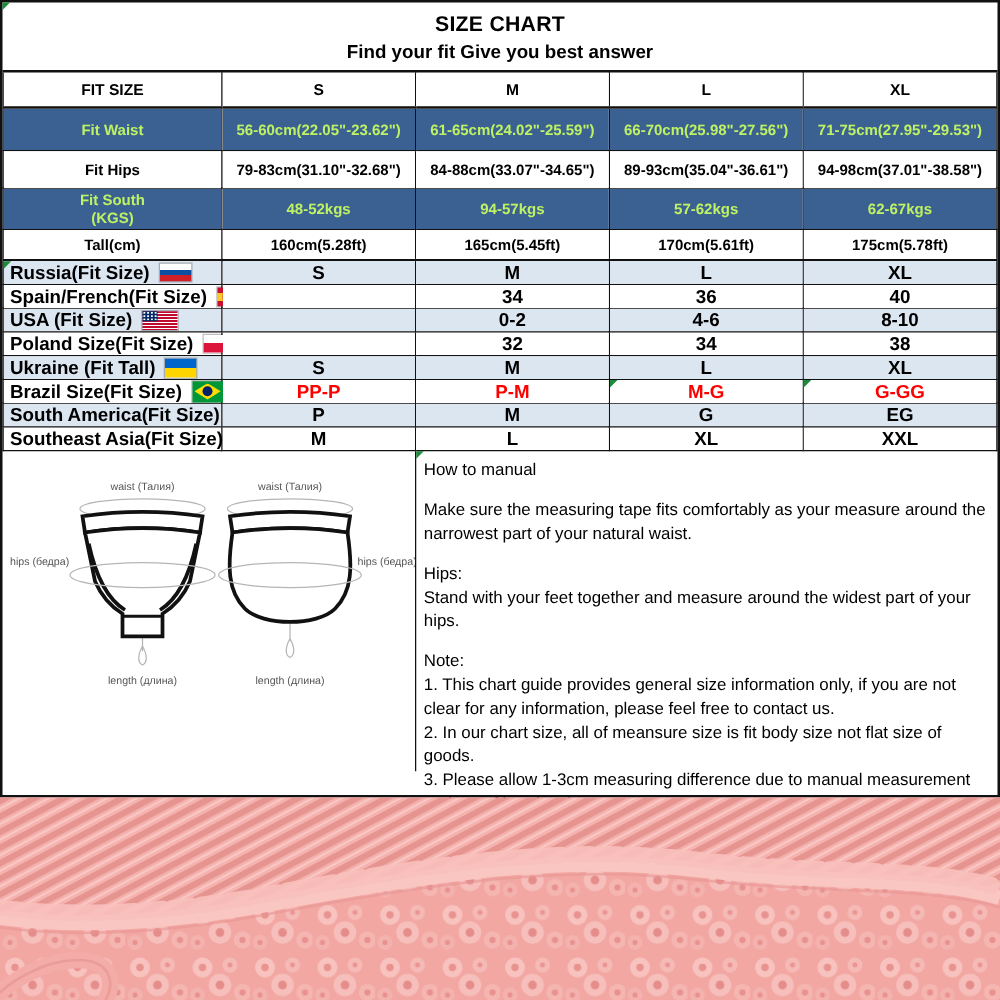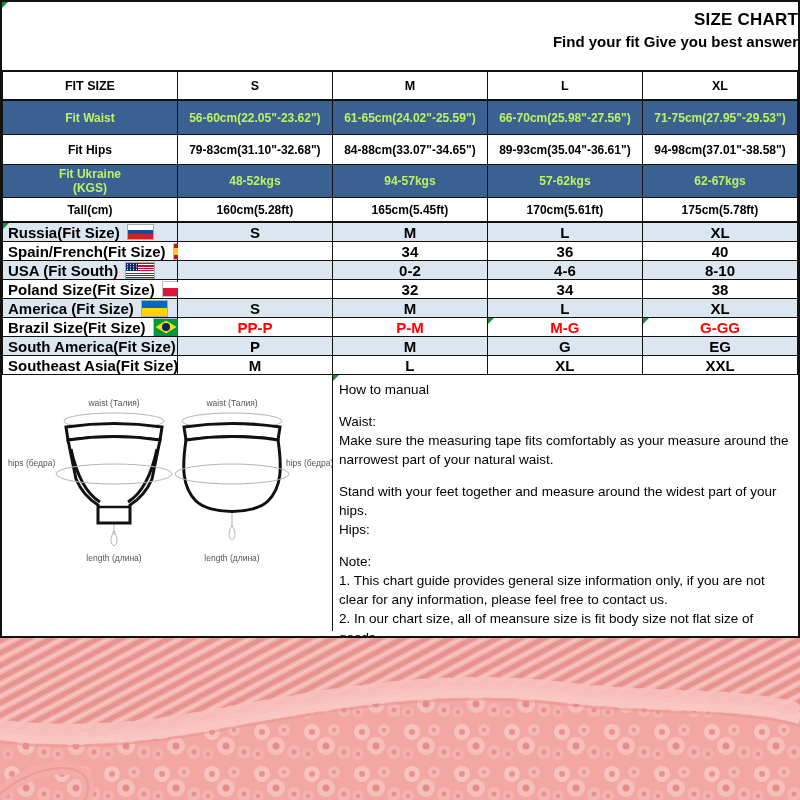--- a/index.html
+++ b/index.html
@@ -1,21 +1,21 @@
 <!DOCTYPE html>
 <html style="--header-blue: #3a6191; --light-blue: #dce6f1; --brazil-red: #ff0000; --fabric-pink: #f2a7a3;"><head>
 <meta charset="utf-8">
 <style>
   html,body{margin:0;padding:0;background:#fff;}
   body{width:800px;height:800px;font-family:"Liberation Sans",sans-serif;color:#000;overflow:hidden;position:relative;}
 
   .sheet{box-sizing:border-box;width:800px;height:638px;border:2px solid #111;position:relative;background:#fff;}
 
   
-  .title-block{height:68px;text-align:right;padding-top:8px;box-sizing:border-box;}
+  .title-block{height:54px;text-align:center;padding-top:8px;box-sizing:border-box;}
   .title-main{font-size:17px;font-weight:bold;letter-spacing:.2px;}
   .title-sub{font-size:15px;font-weight:bold;margin-top:3px;}
 
   
   table.size-table{width:100%;border-collapse:collapse;table-layout:fixed;border-top:2px solid #111;}
   .size-table th,.size-table td{border:1px solid #111;font-weight:bold;font-size:12px;text-align:center;padding:0 2px;overflow:visible;white-space:nowrap;position:relative;}
   .size-table thead th{height:27px;font-size:12.5px;border-bottom:2px solid #111;background:#fff;margin-top:47px;}
   tr.h-a td{height:33px;} tr.h-b td{height:29px;} tr.h-c td{height:32px;} tr.h-d td{height:23px;}
   tr.h-s td{height:18px;font-size:15px;}
   tr.r-dark td{background:var(--header-blue,#3a6191);color:#bef264;}
@@ -94,21 +94,21 @@
       </tr>
       <tr class="r-plain h-b">
         <td class="label-cell center">Fit Hips</td>
         <td class="val">79-83cm(31.10"-32.68")</td>
         <td class="val">84-88cm(33.07"-34.65")</td>
         <td class="val">89-93cm(35.04"-36.61")</td>
         <td class="val">94-98cm(37.01"-38.58")</td>
       </tr>
       <tr class="r-dark h-c">
         <td class="label-cell center">
-          <span class="lbl2">Fit Ukraine</span>
+          <span class="lbl2">Fit South</span>
           <span class="lbl2">(KGS)</span>
         </td>
         <td class="val">48-52kgs</td>
         <td class="val">94-57kgs</td>
         <td class="val">57-62kgs</td>
         <td class="val">62-67kgs</td>
       </tr>
       <tr class="r-plain h-d">
         <td class="label-cell center">Tall(cm)</td>
         <td class="val">160cm(5.28ft)</td>
@@ -138,21 +138,21 @@
             </span>
         </td>
         <td class="val"></td>
         <td class="val">34</td>
         <td class="val">36</td>
         <td class="val">40</td>
       </tr>
       <tr class="r-lite h-s">
         <td class="label-cell">
           <span class="label-line">
-              <span class="lbl">USA (Fit South)</span>
+              <span class="lbl">USA (Fit Size)</span>
               <span class="flag flag-us"></span>
             </span>
         </td>
         <td class="val"></td>
         <td class="val">0-2</td>
         <td class="val">4-6</td>
         <td class="val">8-10</td>
       </tr>
       <tr class="r-plain h-s">
         <td class="label-cell">
@@ -162,21 +162,21 @@
             </span>
         </td>
         <td class="val"></td>
         <td class="val">32</td>
         <td class="val">34</td>
         <td class="val">38</td>
       </tr>
       <tr class="r-lite h-s">
         <td class="label-cell">
           <span class="label-line">
-              <span class="lbl">America (Fit Size)</span>
+              <span class="lbl">Ukraine (Fit Tall)</span>
               <span class="flag flag-ua"></span>
             </span>
         </td>
         <td class="val">S</td>
         <td class="val">M</td>
         <td class="val">L</td>
         <td class="val">XL</td>
       </tr>
       <tr class="r-plain h-s row-brazil">
         <td class="label-cell">
@@ -241,25 +241,24 @@
         <text x="284" y="91" text-anchor="start" font-size="8.5" fill="#555">hips (бедра)</text>
         <text x="112" y="186" text-anchor="middle" font-size="8.5" fill="#555">length (длина)</text>
         <text x="230" y="186" text-anchor="middle" font-size="8.5" fill="#555">length (длина)</text>
       </svg>
     </div>
 
     <div class="measure-cell">
       <span class="corner-tri"></span>
       <p>How to manual</p>
       <div class="gap"></div>
-      <p>Waist:</p>
       <p>Make sure the measuring tape fits comfortably as your measure around the narrowest part of your natural waist.</p>
       <div class="gap"></div>
+      <p>Hips:</p>
       <p>Stand with your feet together and measure around the widest part of your hips.</p>
-      <p>Hips:</p>
       <div class="gap"></div>
       <p>Note:</p>
       <p>1. This chart guide provides general size information only, if you are not clear for any information, please feel free to contact us.</p>
       <p>2. In our chart size, all of meansure size is fit body size not flat size of goods.</p>
       <p>3. Please allow 1-3cm measuring difference due to manual measurement and cut of handwork.</p>
     </div>
   </div>
 </div>
 
 <div class="fabric">

